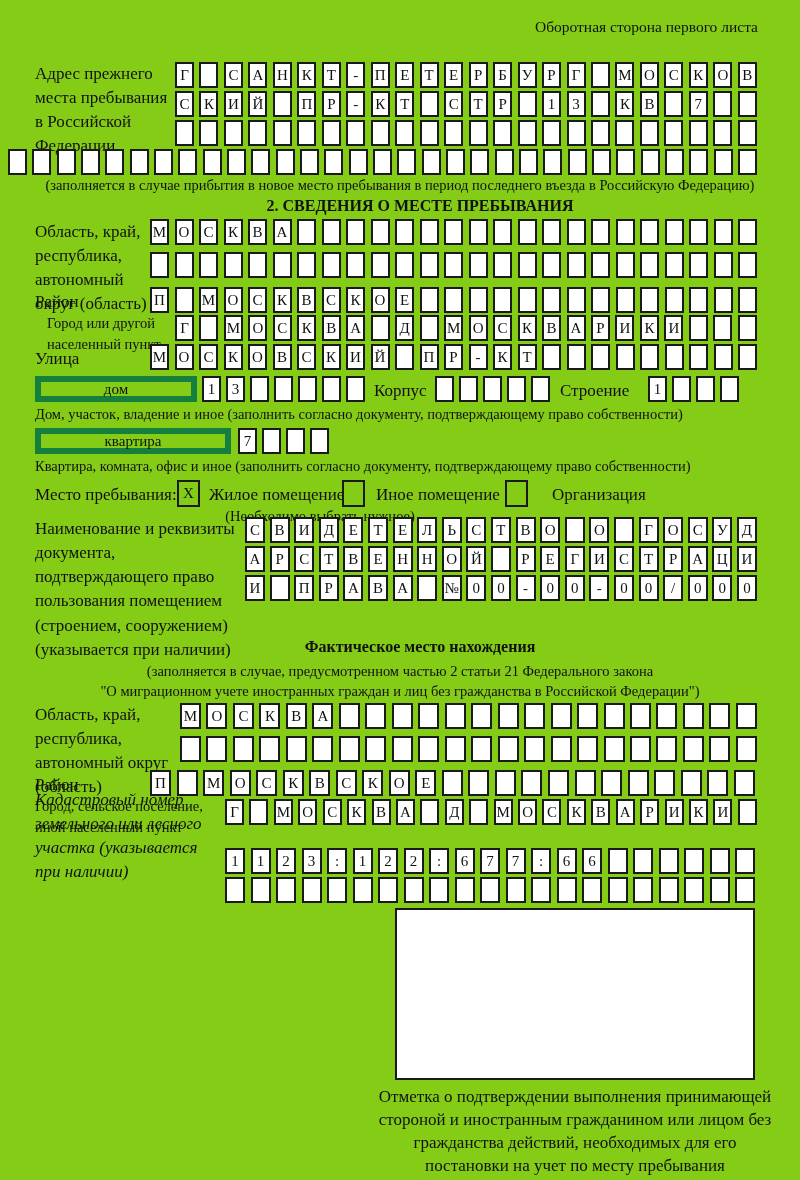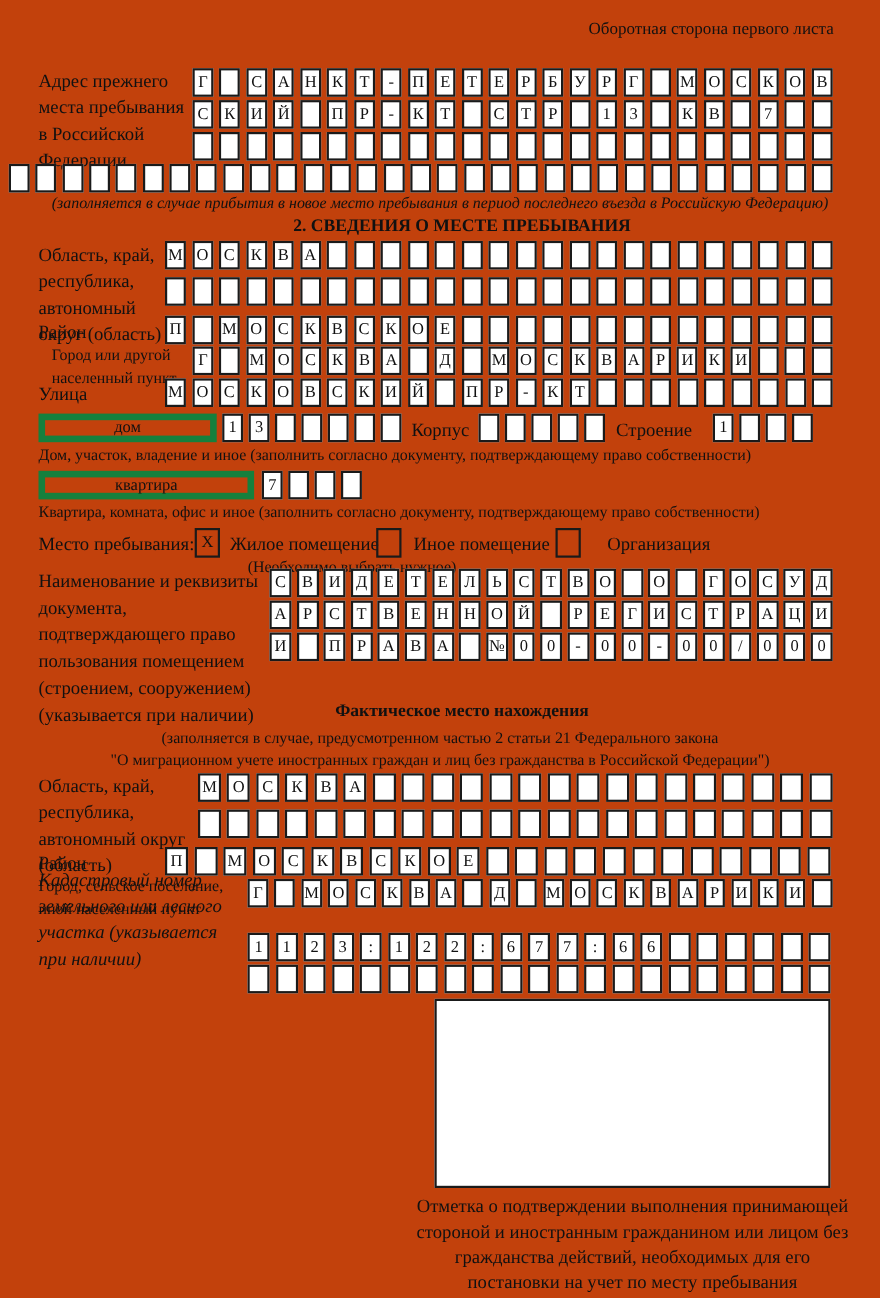--- a/index.html
+++ b/index.html
@@ -1,16 +1,16 @@
 <!DOCTYPE html>
 <html><head>
 <meta charset="utf-8">
 <style>
   html,body{margin:0;padding:0;background:#fff;}
-  .page{position:relative;width:800px;height:1180px;background:#c2410c;
+  .page{position:relative;width:800px;height:1180px;background:#84cc16;
         font-family:"Liberation Serif","DejaVu Serif",serif;color:#111;overflow:hidden;}
   .abs{position:absolute;}
   .lbl{font-size:17px;line-height:1.42;}
   .cap{font-size:14.5px;}
   .center{text-align:center;}
   .bold{font-weight:bold;margin-left:20px;}
   .cellrow{position:absolute;display:flex;justify-content:space-between;}
   .cell{width:19px;height:26px;border:2px solid #1a1a1a;box-sizing:border-box;
         display:flex;align-items:center;justify-content:center;
         font-size:15px;background:#fff;flex:0 0 auto;}
@@ -134,21 +134,21 @@
       <div class="cell"></div>
       <div class="cell"></div>
       <div class="cell"></div>
       <div class="cell"></div>
       <div class="cell"></div>
       <div class="cell"></div>
       <div class="cell"></div>
       <div class="cell"></div>
       <div class="cell"></div>
     </div>
-  <div class="abs cap center" style="left:0;top:177px;width:800px;font-style:italic;">(заполняется в случае прибытия в новое место пребывания в период последнего въезда в Российскую Федерацию)</div>
+  <div class="abs cap center" style="left:0;top:177px;width:800px;">(заполняется в случае прибытия в новое место пребывания в период последнего въезда в Российскую Федерацию)</div>
 
   <div class="abs bold center" style="left:0;top:197px;width:800px;font-size:16px;">2. СВЕДЕНИЯ О МЕСТЕ ПРЕБЫВАНИЯ</div>
 
   <div class="abs lbl" style="left:35px;top:220px;width:112px;">Область, край, республика, автономный округ (область)</div>
   <div class="cellrow" style="left:150px;top:219px;width:607px;">
       <div class="cell">М</div>
       <div class="cell">О</div>
       <div class="cell">С</div>
       <div class="cell">К</div>
       <div class="cell">В</div>

